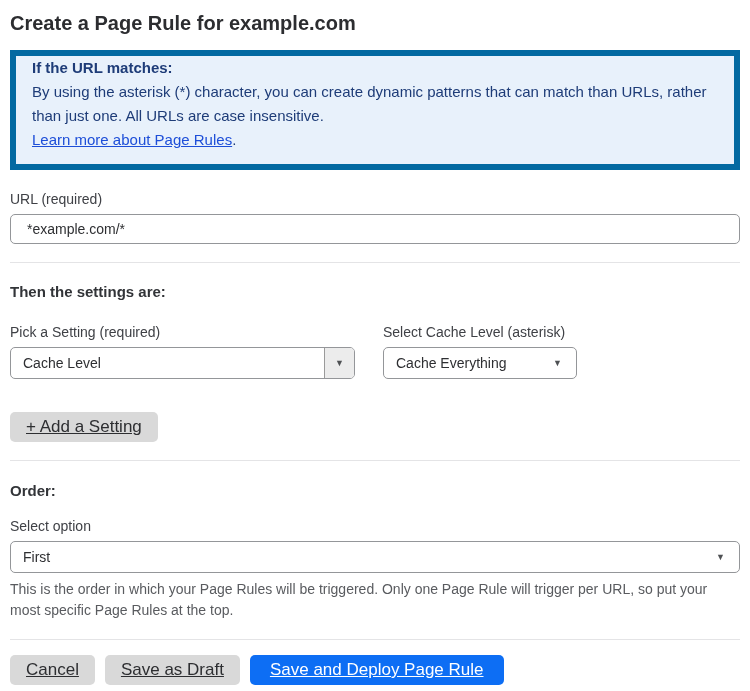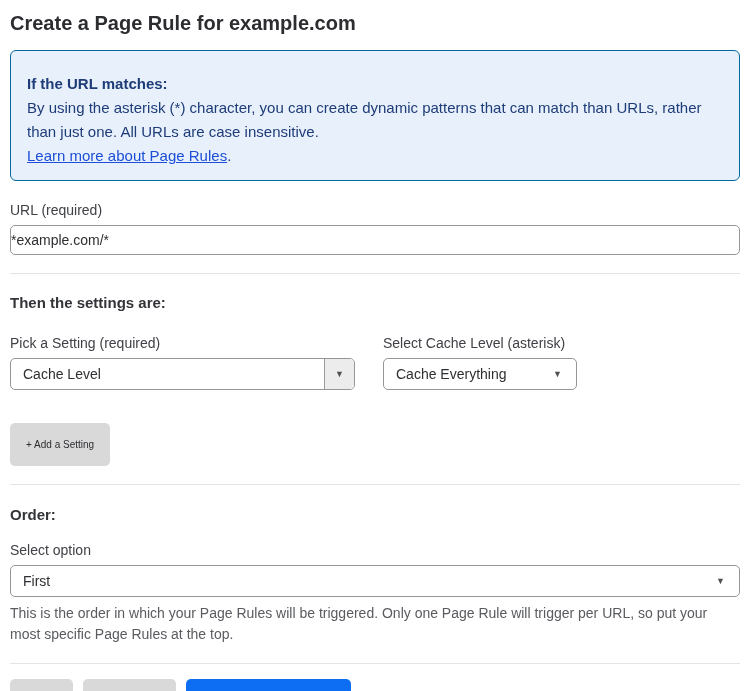--- a/index.html
+++ b/index.html
@@ -15,23 +15,23 @@
 
   .page-title {
     font-size: 20px;
     font-weight: bold;
     color: #2c2d30;
     margin-bottom: 15px;
   }
 
   .info-box {
     background: #e8f1fb;
-    border: 1px solid #0369a1;
-    border-radius: 6px;
-    padding: 21px 16px 12px 16px;
+    border: 6px solid #0369a1;
+    border-radius: 0;
+    padding: 0 16px 12px 16px;
     color: #1e3c78;
     font-size: 15px;
     line-height: 24px;
     margin-bottom: 21px;
   }
   .info-box .info-heading { font-weight: bold; }
   .info-box a.info-link {
     color: #1d4ed8;
     text-decoration: underline;
     cursor: pointer;
@@ -40,21 +40,21 @@
   .field-label {
     font-size: 14px;
     color: #3f4146;
     margin-bottom: 7px;
   }
   .text-input {
     width: 100%;
     height: 30px;
     border: 1px solid #949699;
     border-radius: 5px;
-    padding: 0 0;
+    padding: 0 16px;
     font-size: 14px;
     font-family: "Liberation Sans", sans-serif;
     color: #2e2f32;
     background: #fff;
     outline: none;
   }
   .helper-text {
     font-size: 14px;
     color: #595b5f;
     margin-top: 7px;
@@ -116,28 +116,29 @@
   .select-arrow-inline {
     padding-right: 14px;
     display: flex;
     align-items: center;
   }
 
   .btn {
     display: inline-flex;
     align-items: center;
     justify-content: center;
-    height: 43px;
+    height: 30px;
     padding: 0 16px;
     border: none;
     border-radius: 5px;
-    font-size: 10px;
+    font-size: 17px;
     font-family: "Liberation Sans", sans-serif;
     cursor: pointer;
     white-space: nowrap;
+    text-decoration: underline;
   }
   .btn-gray { background: #d9d9d9; color: #2d2e31; }
   .btn-blue { background: #0d6ef4; color: #ffffff; padding: 0 20px; }
 
   .add-setting-wrap { margin-top: 33px; }
 
   .order-heading { margin-top: 21px; margin-bottom: 19px; }
 
   .order-helper { max-width: 702px; margin-top: 6px; }
 

